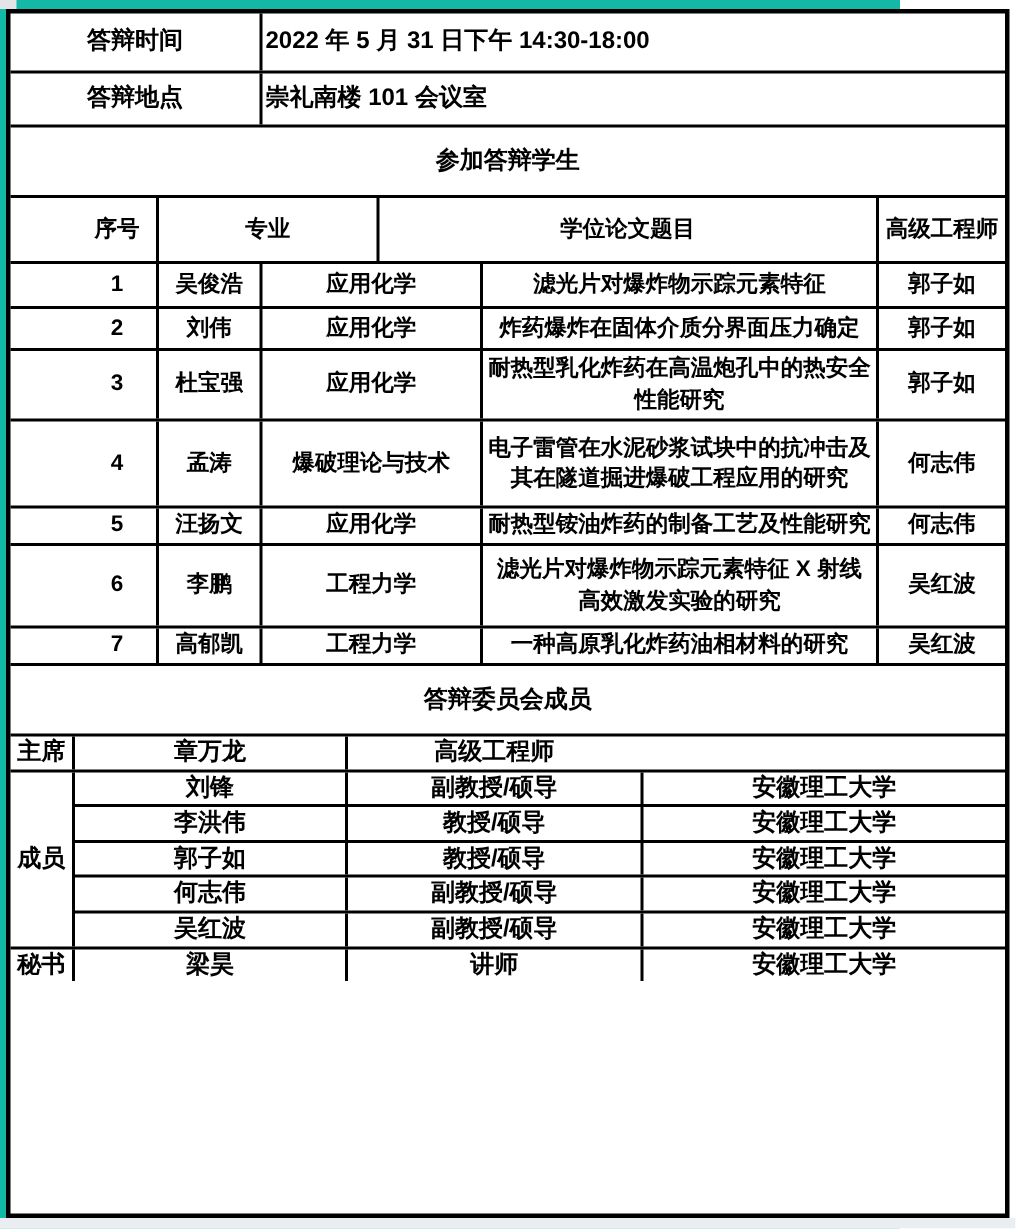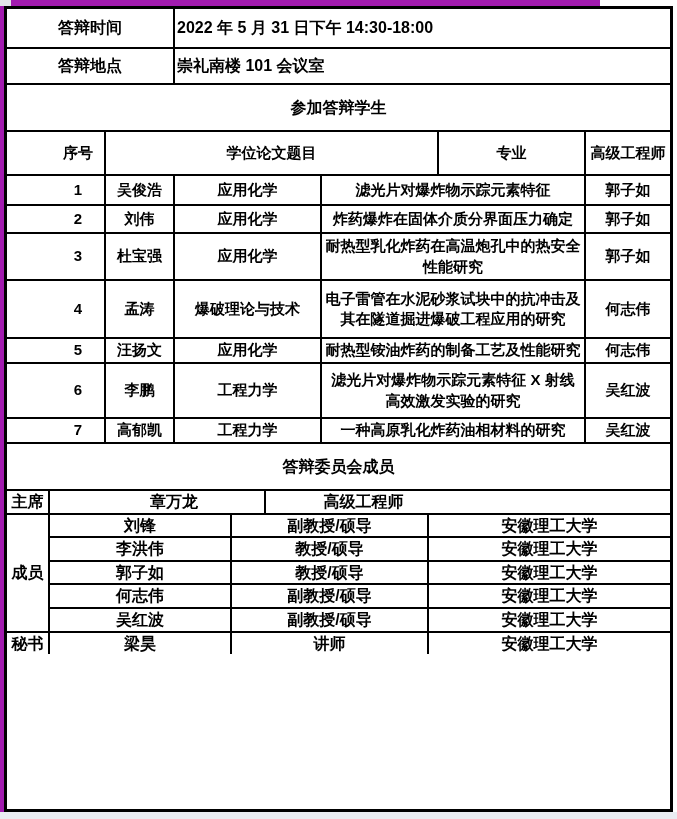--- a/index.html
+++ b/index.html
@@ -1,18 +1,18 @@
 <!DOCTYPE html>
 <html><head>
 <meta charset="utf-8">
 <style>
   * { margin:0; padding:0; box-sizing:border-box; }
   html,body { width:677px; height:819px; background:#ffffff; overflow:hidden;
     font-family:"Liberation Sans","DejaVu Sans",sans-serif; color:#000; }
-  .page { position:relative; width:600px; height:819px; background:#a21caf; }
+  .page { position:relative; width:600px; height:819px; background:#14b8a6; }
   .corner-notch { position:absolute; left:0; top:0; width:11px; height:6px; background:#e2e4e8; }
   .bottom-strip { position:absolute; left:0; bottom:0; width:677px; height:7px; background:#eaedf2; }
   .doc { position:absolute; left:4px; top:6px; width:669px; height:806px;
     border:3px solid #000; display:flex; flex-direction:column; background:#fff; }
   .sec { display:flex; flex-direction:column; }
   .sec + .sec { border-top:2px solid #000; }
   .cell { display:flex; align-items:center; justify-content:center; text-align:center;
     font-weight:700; font-size:15px; line-height:1.35; padding:0 2px; }
   
   .irow { display:flex; }
@@ -36,21 +36,21 @@
   .band { display:flex; }
   .band + .band { border-top:2px solid #000; }
   .role-cell { width:43px; border-right:2px solid #000; font-size:16px; }
   .band-rows { flex:1; display:flex; flex-direction:column; }
   .crow { display:flex; flex:1; }
   .crow + .crow { border-top:2px solid #000; }
   .cc + .cc { border-left:2px solid #000; }
   .cc-name { width:180px; font-size:16px; }
   .cc-title { width:197px; font-size:16px; }
   .cc-aff { flex:1; font-size:16px; }
-  .h-chair { height:48px;padding-left:34px; } .h-mem { height:46px; } .h-secrow { height:44px; }
+  .h-chair { height:48px; } .h-mem { height:46px; } .h-secrow { height:44px; }
 </style>
 </head>
 <body>
 
 <div class="page">
   <div class="corner-notch"></div>
 
   <div class="doc">
 
     <div class="sec">
@@ -64,22 +64,22 @@
       </div>
     </div>
 
     <div class="sec">
       <div class="cell title-row">参加答辩学生</div>
     </div>
 
     <div class="sec">
       <div class="srow h-head">
         <div class="cell sc sc1">序号</div>
+        <div class="cell sc sc3">专业</div>
         <div class="cell sc sc4">学位论文题目</div>
-        <div class="cell sc sc3">专业</div>
         <div class="cell sc sc5">高级工程师</div>
       </div>
       <div class="srow h-s1">
         <div class="cell sc sc1">1</div>
         <div class="cell sc sc2">吴俊浩</div>
         <div class="cell sc sc3">应用化学</div>
         <div class="cell sc sc4">滤光片对爆炸物示踪元素特征</div>
         <div class="cell sc sc5">郭子如</div>
       </div>
       <div class="srow h-s2">

